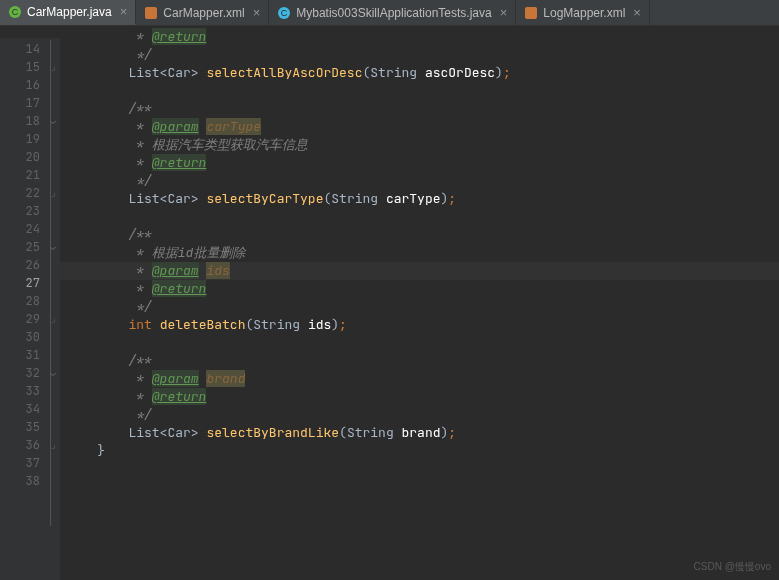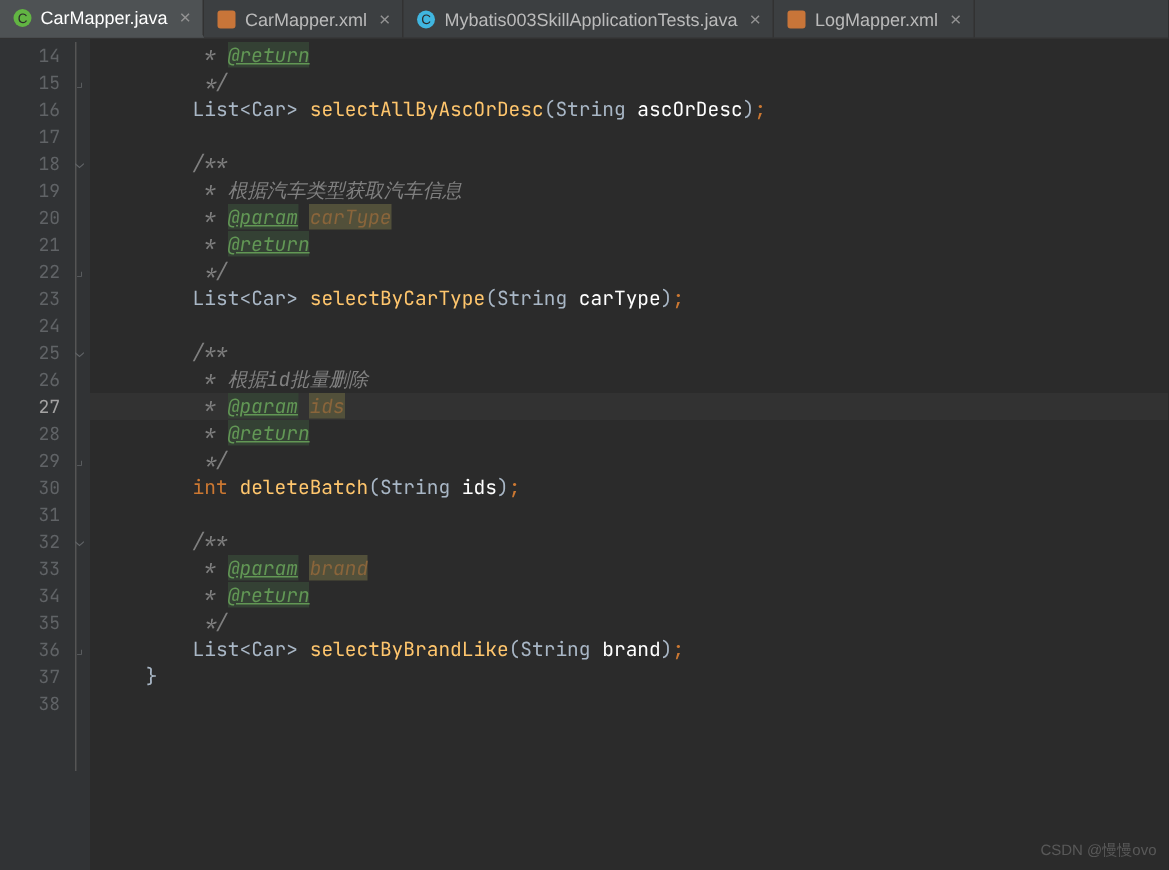--- a/index.html
+++ b/index.html
@@ -3,21 +3,21 @@
 <meta charset="utf-8">
 <style>
   * { margin:0; padding:0; box-sizing:border-box; }
   body { background:#2b2b2b; font-family:"JetBrains Mono","Consolas","Courier New",monospace; font-size:13px; color:#a9b7c6; overflow:hidden; width:779px; height:580px; }
   .tabs { background:#3c3f41; height:26px; display:flex; align-items:stretch; border-bottom:1px solid #323232; }
   .tab { display:flex; align-items:center; padding:0 8px; gap:5px; color:#bbbbbb; font-size:12px; border-right:1px solid #323232; cursor:pointer; font-family:"Segoe UI",sans-serif; }
   .tab.active { background:#4e5254; color:#ffffff; border-bottom:2px solid #4e5254; }
   .tab .icon { width:14px; height:14px; display:flex; align-items:center; justify-content:center; }
   .tab .close { color:#939393; font-size:13px; margin-left:3px; }
   .editor { display:flex; height:554px; position:relative; }
-  .gutter { width:60px; background:#313335; color:#606366; text-align:right; padding-top:2px; user-select:none; position:relative; }
+  .gutter { width:60px; background:#313335; color:#606366; text-align:right; padding-top:2px; user-select:none; position:relative;margin-top:12px; }
   .gutter .ln { height:18px; line-height:18px; padding-right:20px; font-size:12px; }
   .gutter .ln.cur { color:#a4a3a3; }
   .code { flex:1; padding-top:2px; background:#2b2b2b; position:relative; }
   .line { height:18px; line-height:18px; white-space:pre; padding-left:6px; }
   .line.hl { background:#323232; }
   .cmt { color:#808080; font-style:italic; }
   .doctag { color:#629755; font-style:italic; text-decoration:underline; background:#344134; }
   .docparam { color:#8a653b; font-style:italic; background:#52503a; }
   .type { color:#a9b7c6; }
   .method { color:#ffc66d; }
@@ -101,22 +101,22 @@
     <div class="ln">36<span class="fold">⌟</span></div>
     <div class="ln">37</div>
     <div class="ln">38</div>
   </div>
   <div class="code">
     <div class="line"><span class="cmt"><span>         </span><span>* </span><span class="doctag">@return</span></span></div>
     <div class="line"><span class="cmt"><span>         </span><span>*/</span></span></div>
     <div class="line"><span>        </span><span class="type">List</span><span class="angle">&lt;</span><span class="type">Car</span><span class="angle">&gt;</span> <span class="method">selectAllByAscOrDesc</span>(<span class="type">String</span> <span class="param">ascOrDesc</span>)<span class="semi">;</span></div>
     <div class="line"></div>
     <div class="line"><span class="cmt"><span>        </span><span>/**</span></span></div>
+    <div class="line"><span class="cmt"><span>         </span><span>* </span><span class="doctag">@param</span> <span class="docparam">carType</span></span></div>
     <div class="line"><span class="cmt"><span>         </span><span>* </span><span>根据汽车类型获取汽车信息</span></span></div>
-    <div class="line"><span class="cmt"><span>         </span><span>* </span><span class="doctag">@param</span> <span class="docparam">carType</span></span></div>
     <div class="line"><span class="cmt"><span>         </span><span>* </span><span class="doctag">@return</span></span></div>
     <div class="line"><span class="cmt"><span>         </span><span>*/</span></span></div>
     <div class="line"><span>        </span><span class="type">List</span><span class="angle">&lt;</span><span class="type">Car</span><span class="angle">&gt;</span> <span class="method">selectByCarType</span>(<span class="type">String</span> <span class="param">carType</span>)<span class="semi">;</span></div>
     <div class="line"></div>
     <div class="line"><span class="cmt"><span>        </span><span>/**</span></span></div>
     <div class="line"><span class="cmt"><span>         </span><span>* </span><span>根据id批量删除</span></span></div>
     <div class="line hl"><span class="cmt"><span>         </span><span>* </span><span class="doctag">@param</span> <span class="docparam">ids</span></span></div>
     <div class="line"><span class="cmt"><span>         </span><span>* </span><span class="doctag">@return</span></span></div>
     <div class="line"><span class="cmt"><span>         </span><span>*/</span></span></div>
     <div class="line"><span>        </span><span class="kw">int</span> <span class="method">deleteBatch</span>(<span class="type">String</span> <span class="param">ids</span>)<span class="semi">;</span></div>

